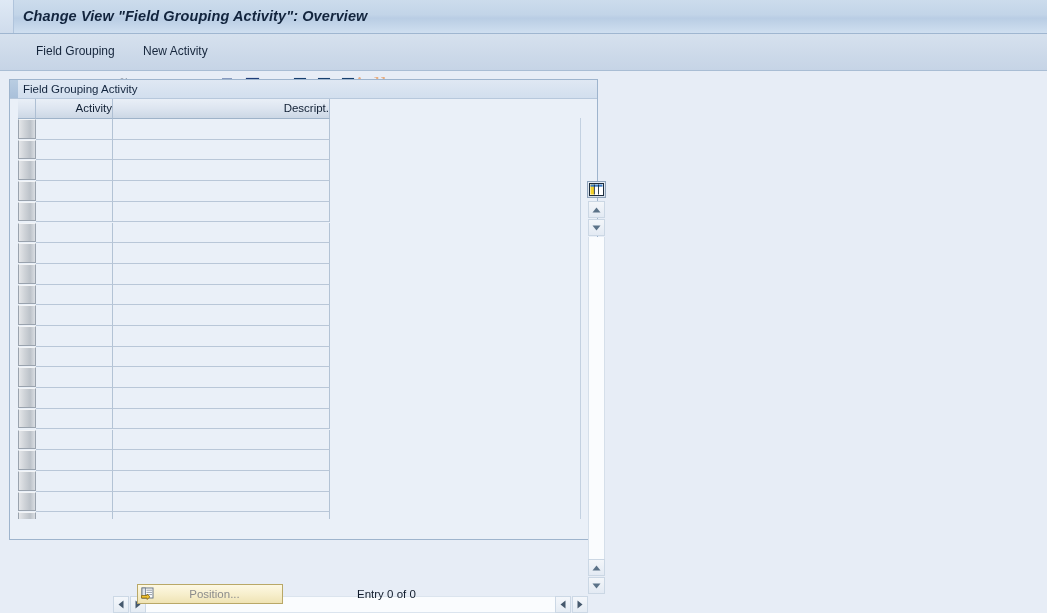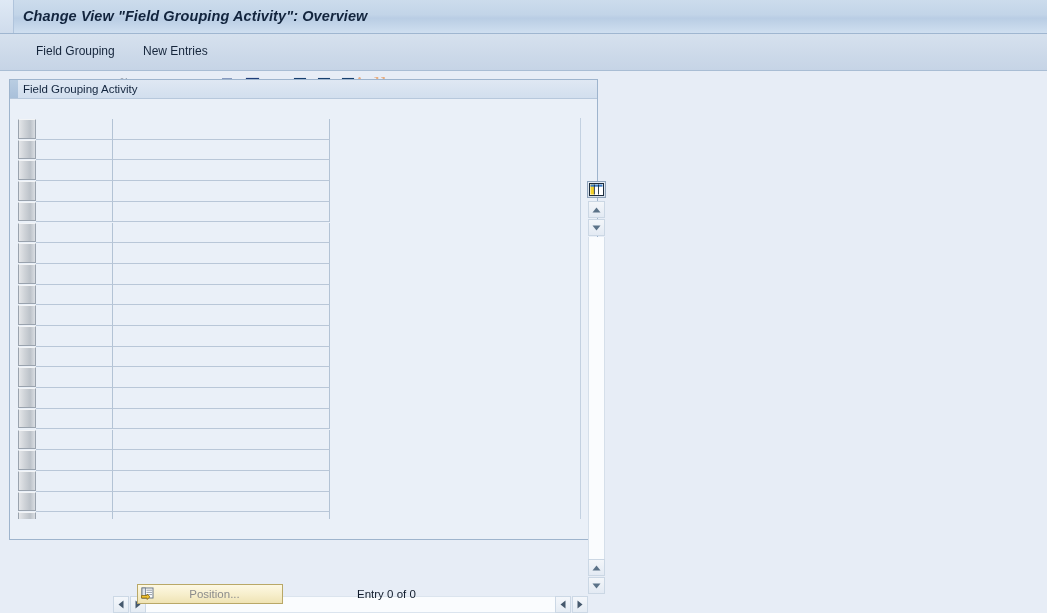--- a/index.html
+++ b/index.html
@@ -298,21 +298,21 @@
 
   <div class="tb-icon" style="left:114px;">
     <svg width="18" height="18" viewBox="0 0 18 18">
       <path d="M3 13 L10 4 L13.5 6.6 L6.5 15.5 Z" fill="#f5c242" stroke="#7a5c10" stroke-width="0.8"></path>
       <path d="M3 13 L2 16 L5.4 15.2 Z" fill="#ffffff" stroke="#555" stroke-width="0.7"></path>
       <path d="M10 4 L12 1.6 L15.4 4.2 L13.5 6.6 Z" fill="#dfe6ee" stroke="#5a6b7c" stroke-width="0.8"></path>
       <path d="M1 3 q3 2 5 0 q2 -2 4 0" fill="none" stroke="#4a5a6b" stroke-width="1.1"></path>
     </svg>
   </div>
 
-  <div class="tb-newentries">New Entries</div>
+  <div class="tb-newentries">New Activity</div>
 
   <div class="tb-icon" style="left:221px;">
     <svg width="18" height="18" viewBox="0 0 18 18">
       <rect x="1.5" y="2" width="9" height="12" fill="#f2e9a8" stroke="#2b4a8a" stroke-width="1"></rect>
       <rect x="5.5" y="4.5" width="9" height="12" fill="#f7f0b8" stroke="#2b4a8a" stroke-width="1"></rect>
       <g stroke="#3a6fb5" stroke-width="1">
         <line x1="7.2" y1="7" x2="12.8" y2="7"></line>
         <line x1="7.2" y1="9.3" x2="12.8" y2="9.3"></line>
         <line x1="7.2" y1="11.6" x2="12.8" y2="11.6"></line>
         <line x1="7.2" y1="13.9" x2="11" y2="13.9"></line>
@@ -390,20 +390,25 @@
 
 <div class="panel">
 
   <div class="panel-title">
     <div class="panel-title-accent"></div>
     <span>Field Grouping Activity</span>
   </div>
 
   <div class="grid">
 
+    <div class="hdr-row">
+      <div class="hdr-cell hdr-sel"></div>
+      <div class="hdr-cell hdr-act">Activity</div>
+      <div class="hdr-cell hdr-desc">Descript.</div>
+    </div>
 
     <div class="rows" id="grid-rows">
         <div class="row" style="top: 0px;">
           <div class="cell-sel"></div>
           <div class="cell-act"></div>
           <div class="cell-desc"></div>
         </div>
         <div class="row" style="top: 20.7px;">
           <div class="cell-sel"></div>
           <div class="cell-act"></div>

